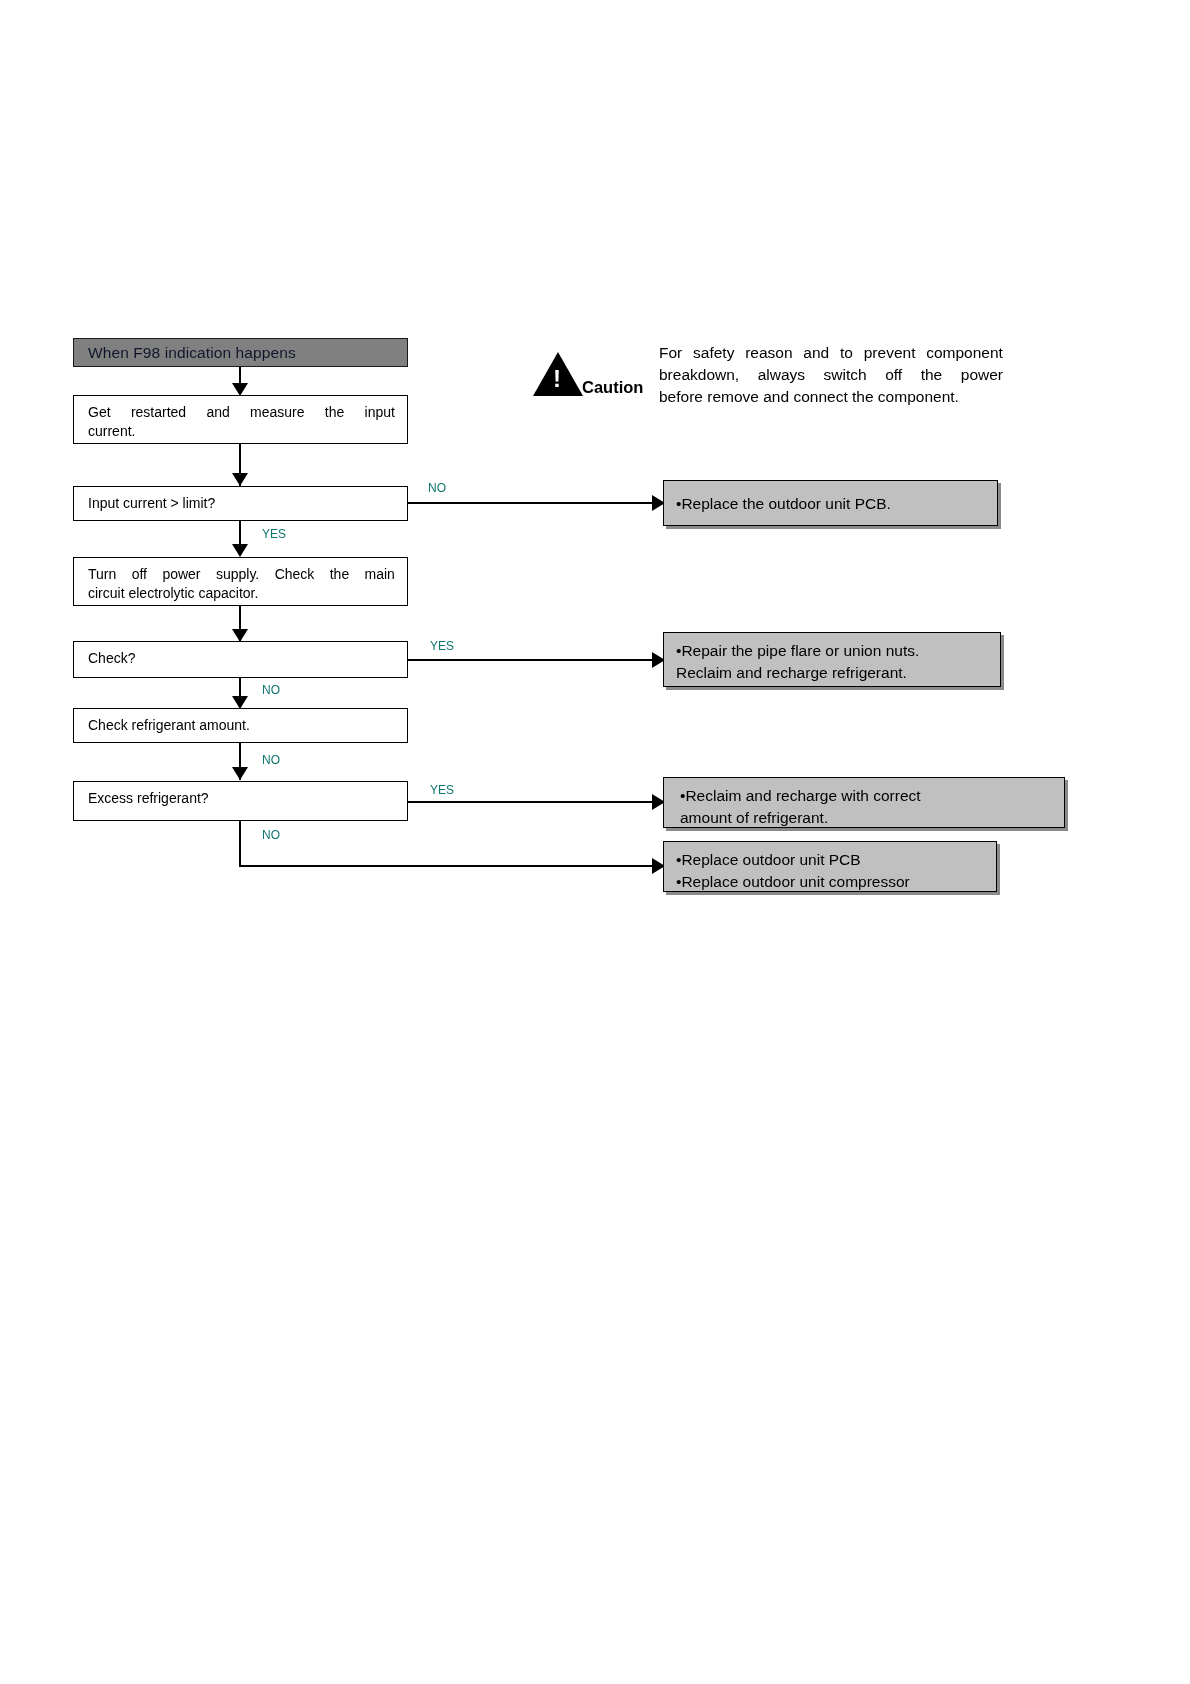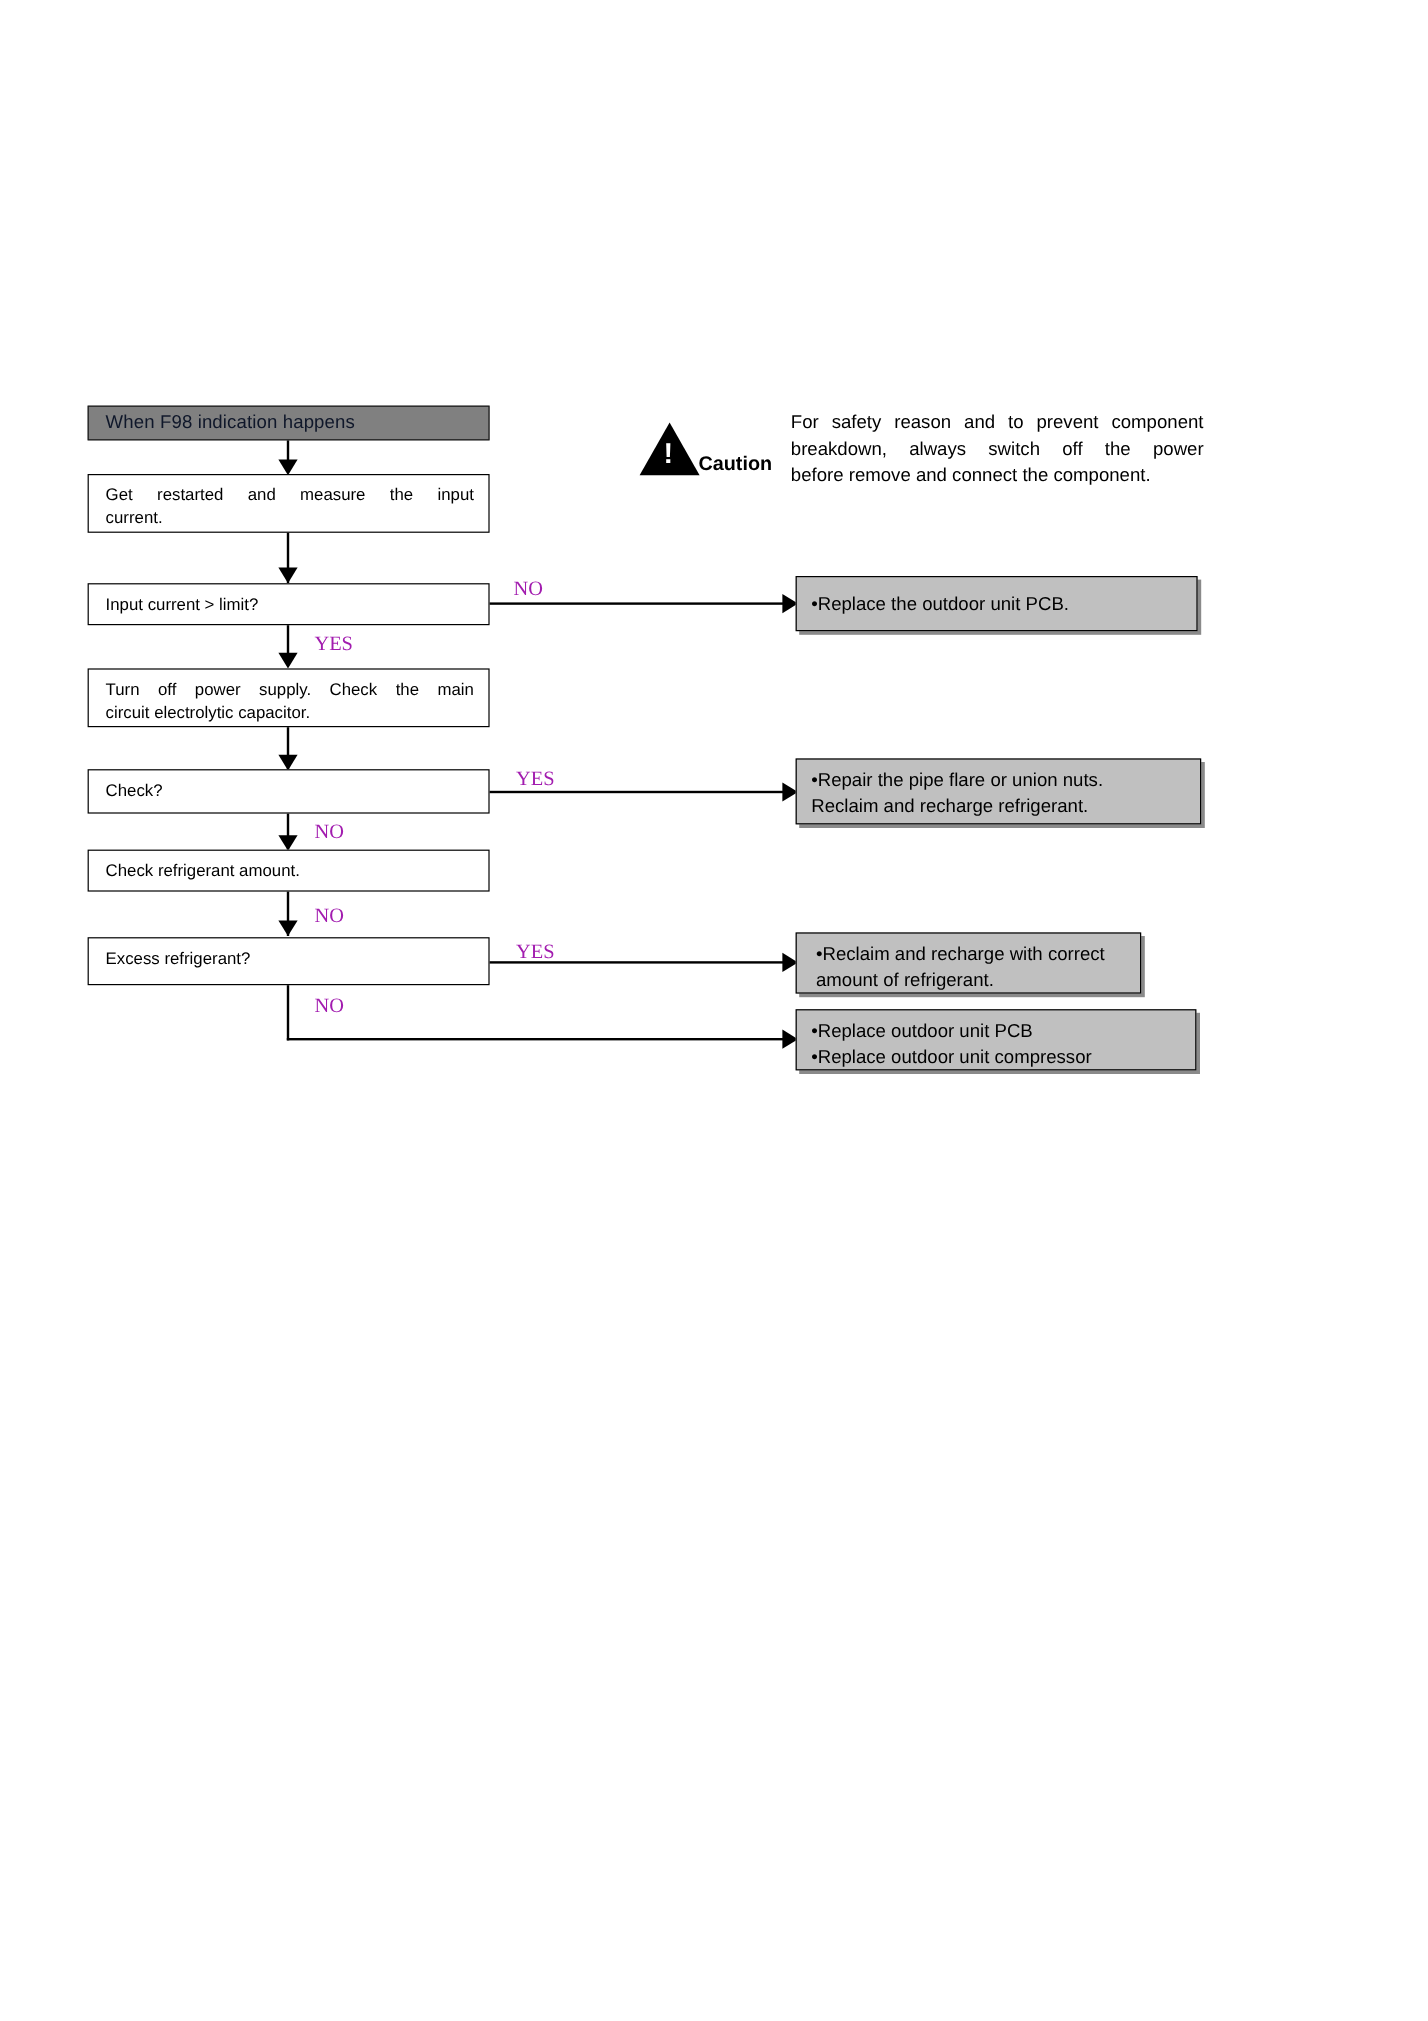--- a/index.html
+++ b/index.html
@@ -66,24 +66,23 @@
     border-top:13px solid #000000;
   }
   .arrow-right{
     position:absolute;width:0;height:0;
     border-top:8px solid transparent;
     border-bottom:8px solid transparent;
     border-left:13px solid #000000;
   }
   .branch-label{
     position:absolute;
-    font-size:17px;
-    color:#a21caf;
+    font-size:12px;
+    color:#0f766e;
     white-space:nowrap;
-    font-family:Liberation Serif, serif;
   }
 
   
   .caution-wrap{position:absolute;}
   .caution-icon{
     position:absolute;
     width:0;height:0;
     border-left:25px solid transparent;
     border-right:25px solid transparent;
     border-bottom:44px solid #000000;
@@ -231,21 +230,21 @@
 
   <div class="node result-box" style="left:663px;top:632px;width:338px;height:55px;">
     <span class="ln">•Repair the pipe flare or union nuts.</span>
     <span class="ln">Reclaim and recharge refrigerant.</span>
   </div>
 
   <div class="node result-box" style="left:663px;top:480px;width:335px;height:46px;display:flex;align-items:center;">
     <span class="ln">•Replace the outdoor unit PCB.</span>
   </div>
 
-  <div class="node result-box" style="left:663px;top:777px;width:288px;height:51px;padding-left:16px;">
+  <div class="node result-box" style="left:663px;top:777px;width:402px;height:51px;padding-left:16px;">
     <span class="ln">•Reclaim and recharge with correct</span>
     <span class="ln">amount of refrigerant.</span>
   </div>
 
   <div class="node result-box" style="left:663px;top:841px;width:334px;height:51px;">
     <span class="ln">•Replace outdoor unit PCB</span>
     <span class="ln">•Replace outdoor unit compressor</span>
   </div>
 
 </div>

